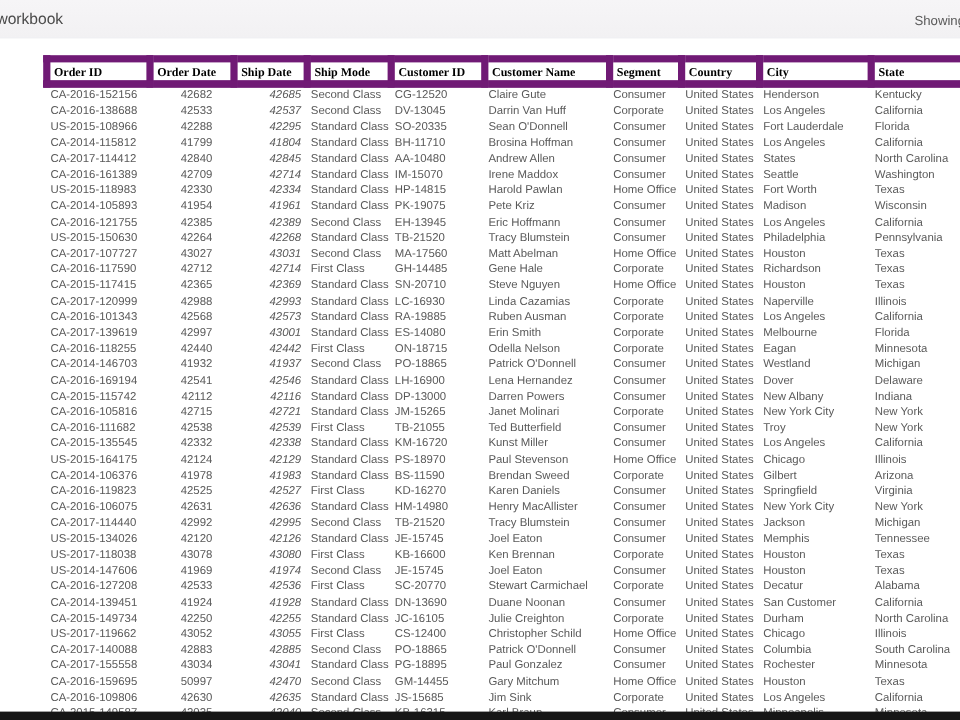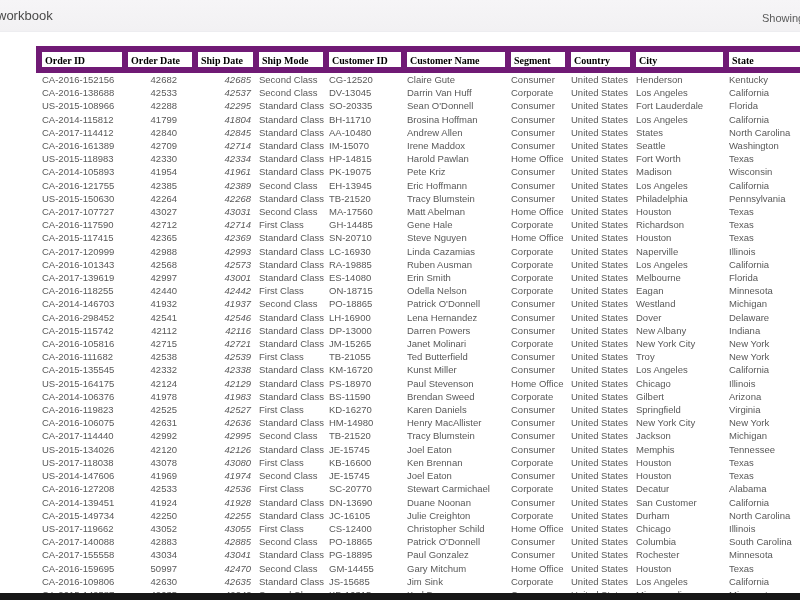--- a/index.html
+++ b/index.html
@@ -311,21 +311,21 @@
           <td class="col-ship_date al-right">41937</td>
           <td class="col-ship_mode">Second Class</td>
           <td class="col-customer_id">PO-18865</td>
           <td class="col-customer_name">Patrick O'Donnell</td>
           <td class="col-segment">Consumer</td>
           <td class="col-country">United States</td>
           <td class="col-city">Westland</td>
           <td class="col-state">Michigan</td>
         </tr>
         <tr>
-          <td class="col-order_id">CA-2016-298452</td>
+          <td class="col-order_id">CA-2016-169194</td>
           <td class="col-order_date al-right">42541</td>
           <td class="col-ship_date al-right">42546</td>
           <td class="col-ship_mode">Standard Class</td>
           <td class="col-customer_id">LH-16900</td>
           <td class="col-customer_name">Lena Hernandez</td>
           <td class="col-segment">Consumer</td>
           <td class="col-country">United States</td>
           <td class="col-city">Dover</td>
           <td class="col-state">Delaware</td>
         </tr>

